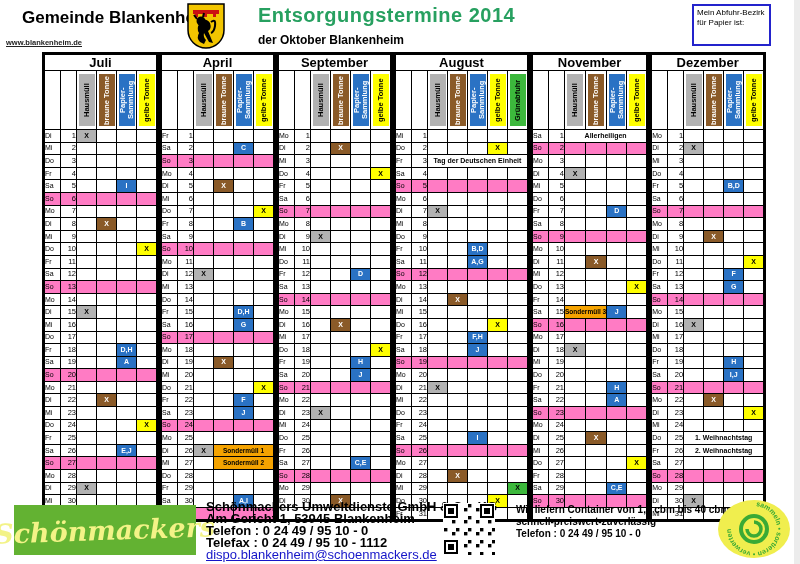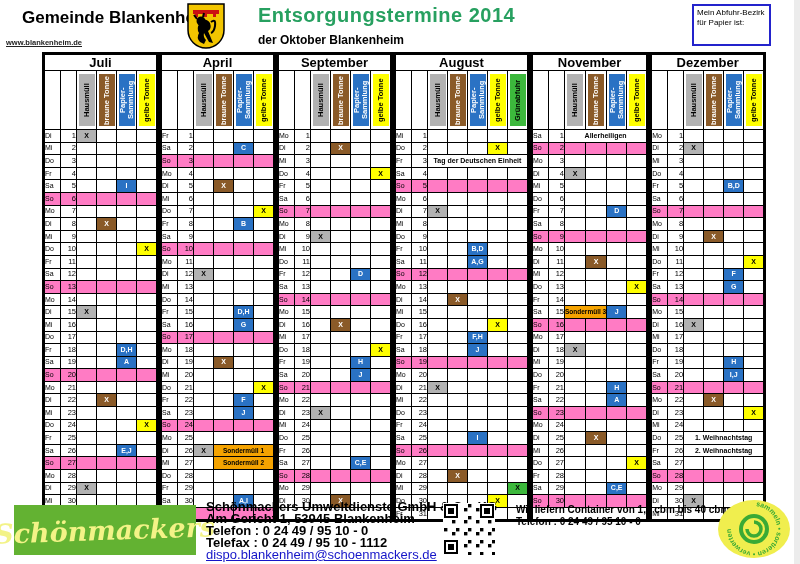--- a/index.html
+++ b/index.html
@@ -1815,20 +1815,21 @@
       <rect x="45" y="17" width="3.4" height="3.4" fill="#000"></rect>
       <rect x="45" y="29" width="3.4" height="3.4" fill="#000"></rect>
       <rect x="45" y="41" width="3.4" height="3.4" fill="#000"></rect>
       <rect x="49" y="25" width="3.4" height="3.4" fill="#000"></rect>
       <rect x="49" y="37" width="3.4" height="3.4" fill="#000"></rect>
       <rect x="49" y="49" width="3.4" height="3.4" fill="#000"></rect>
     </svg>
 
   <div class="container-info">
     <div>Wir liefern Container von 1,6 cbm bis 40 cbm</div>
+    <div>schnell-preiswert-zuverlässig</div>
     <div>Telefon : 0 24 49 / 95 10 - 0</div>
   </div>
 
   <svg class="eco" width="76" height="62" viewBox="0 0 76 62">
     <ellipse cx="38" cy="31" rx="36" ry="29" fill="#f0ee4e"></ellipse>
     <defs>
       <path id="ecoCircle" d="M38 8 a23 23 0 1 1 -0.01 0 z" fill="none"></path>
     </defs>
     <text font-size="7" font-weight="bold" fill="#3aaa35" font-family="Liberation Sans,sans-serif">
       <textPath href="#ecoCircle" startOffset="2">sammeln • sortieren • verwerten</textPath>

